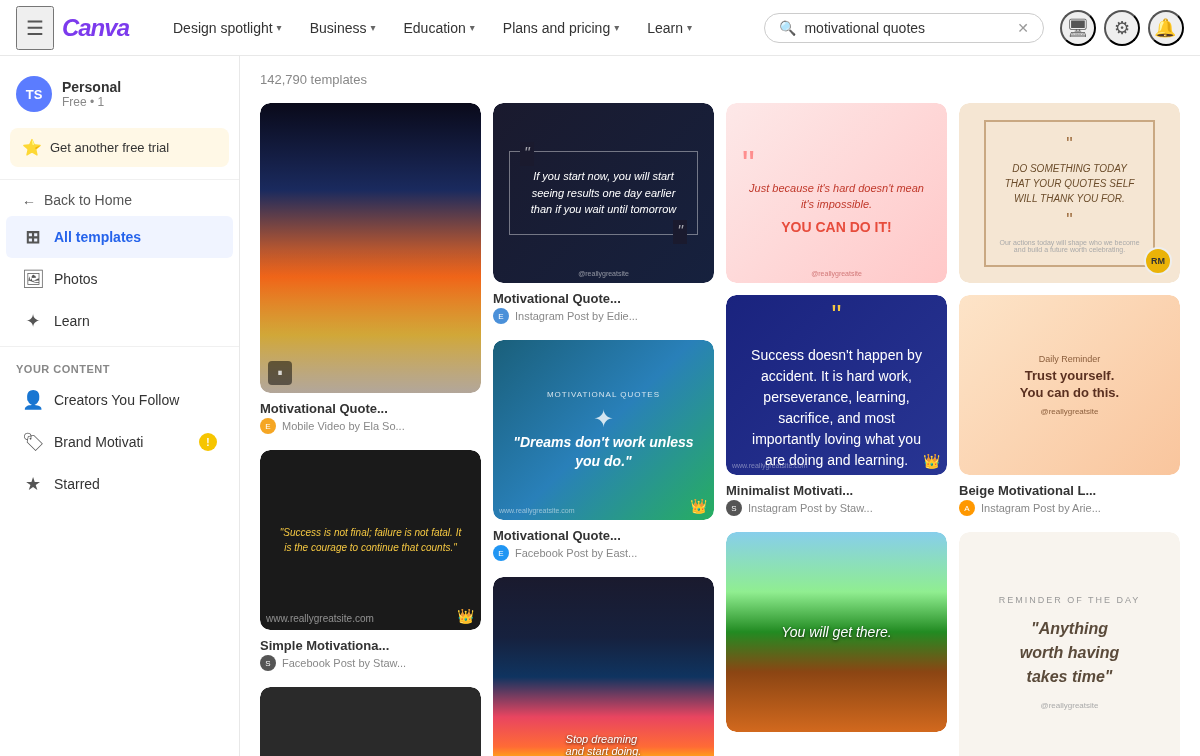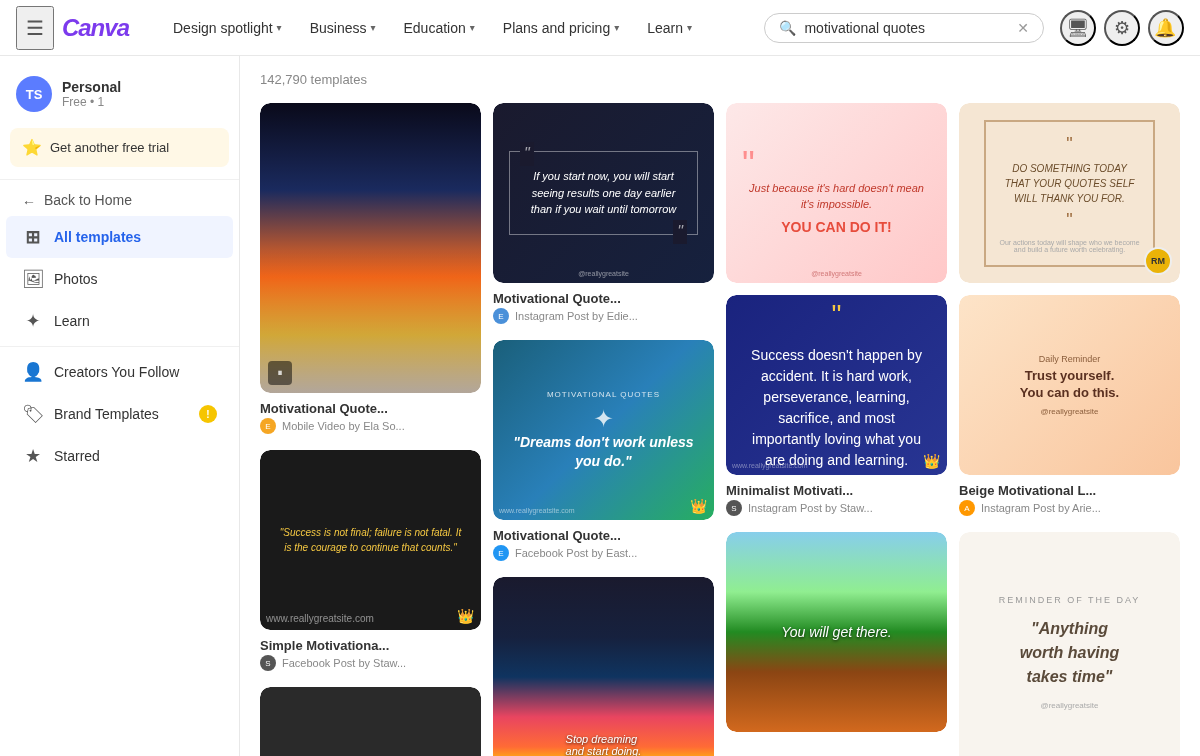--- a/index.html
+++ b/index.html
@@ -428,28 +428,29 @@
       <span class="si-icon">🖼</span>
       <span>Photos</span>
     </div>
     <div class="sidebar-item">
       <span class="si-icon">✦</span>
       <span>Learn</span>
     </div>
 
     <div class="sidebar-divider"></div>
 
+    <div class="sidebar-section-label">Your Content</div>
 
     <div class="sidebar-item">
       <span class="si-icon">👤</span>
       <span>Creators You Follow</span>
     </div>
     <div class="sidebar-item">
       <span class="si-icon">🏷</span>
-      <span>Brand Templates</span>
+      <span>Brand Motivati</span>
       <span class="new-badge">!</span>
     </div>
     <div class="sidebar-item">
       <span class="si-icon">★</span>
       <span>Starred</span>
     </div>
   </aside>
 
   <main class="content-area">
     <div class="content-header">

